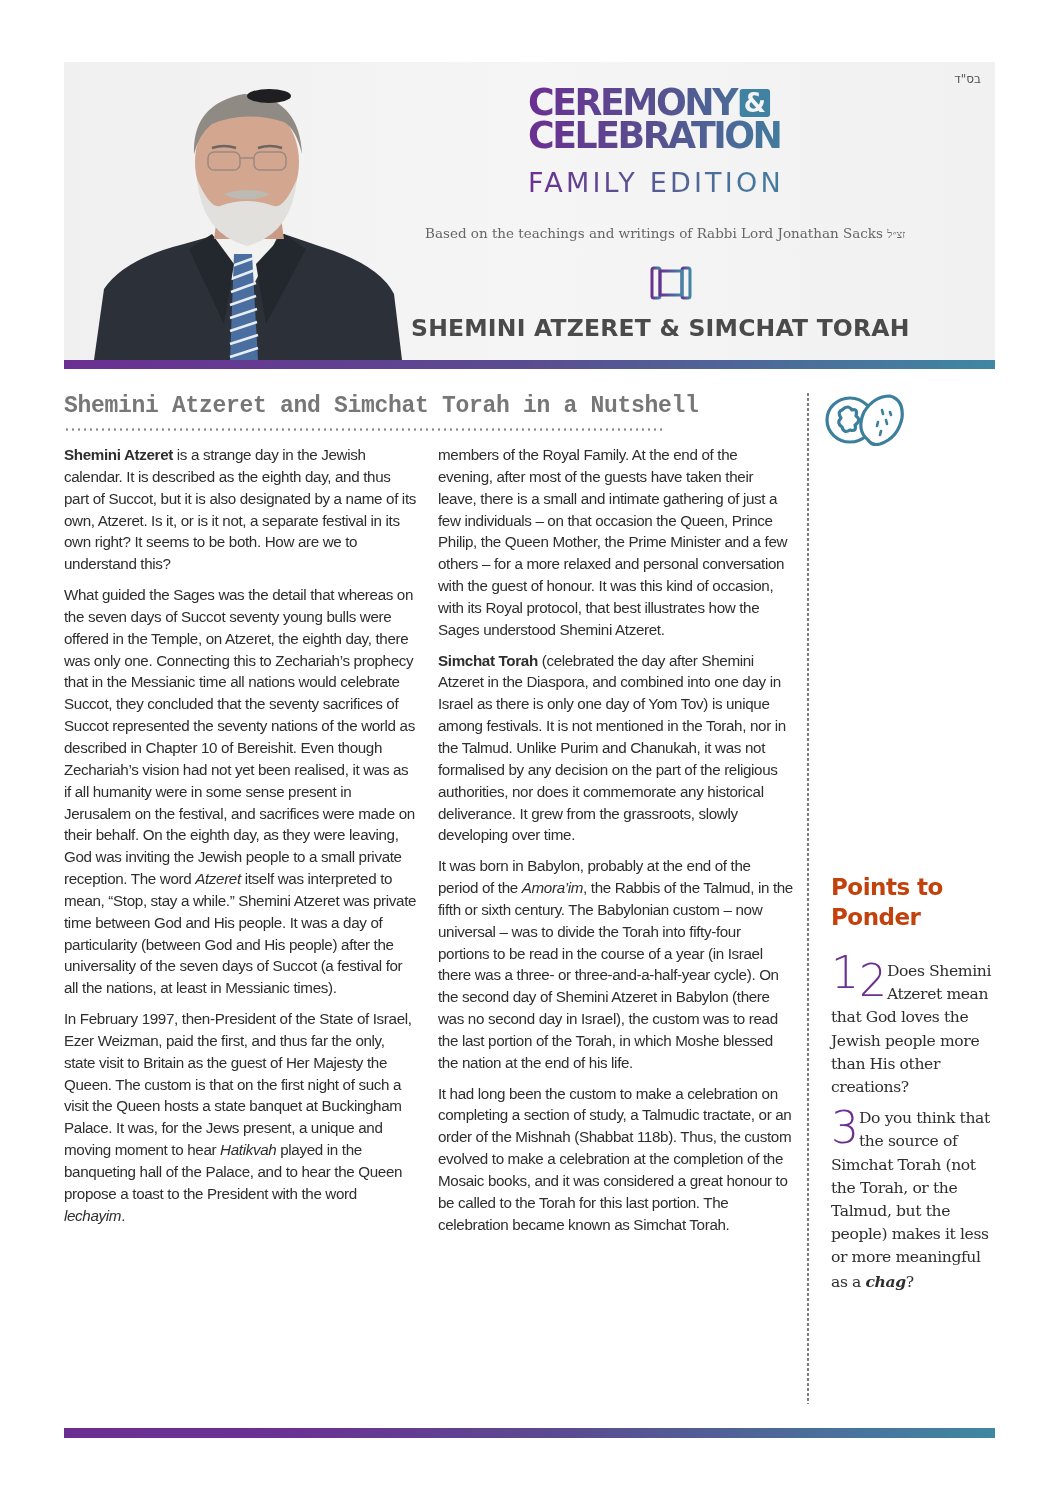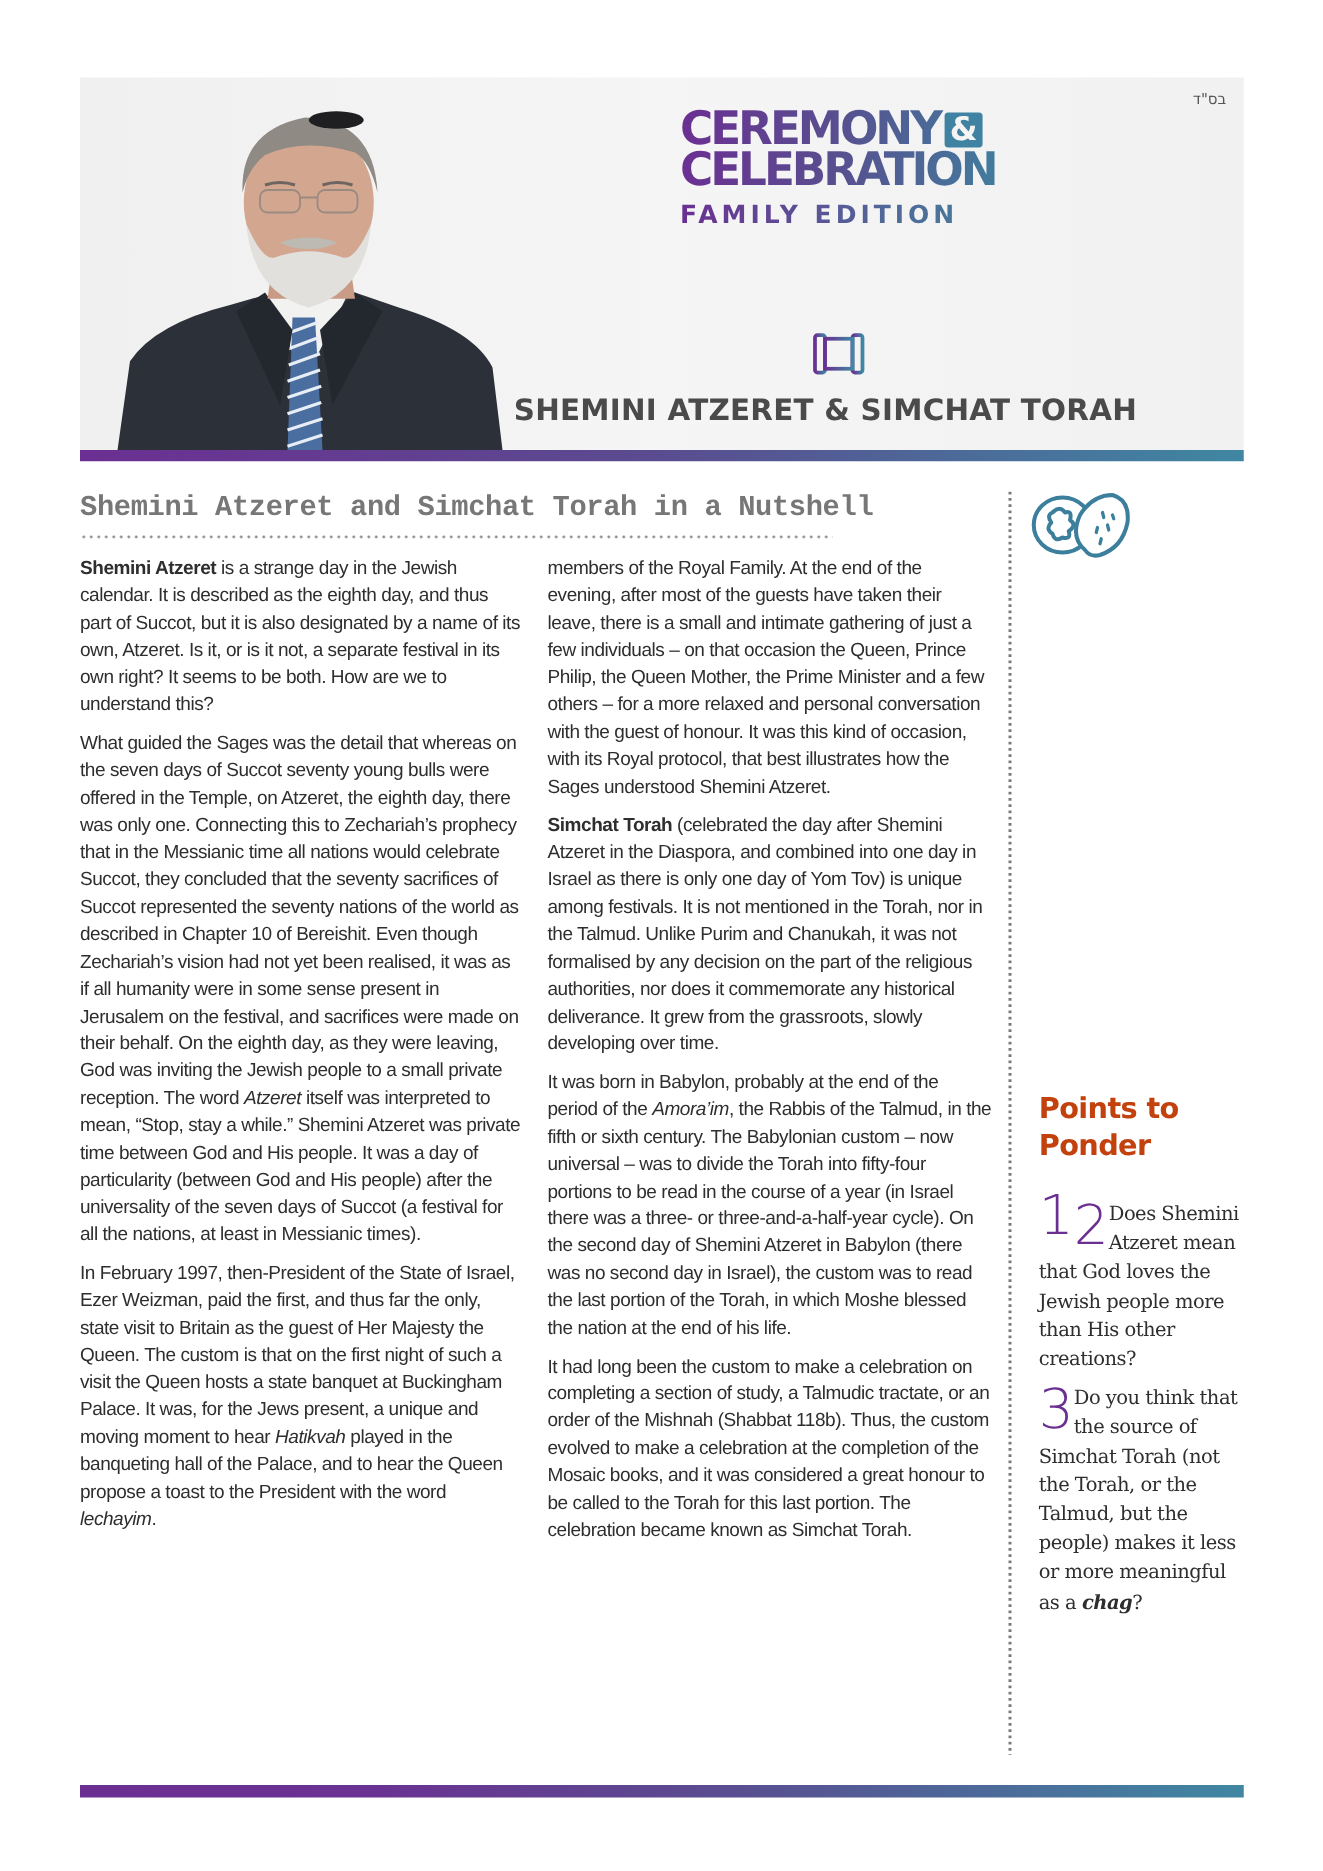--- a/index.html
+++ b/index.html
@@ -13,41 +13,40 @@
     overflow: hidden;
   }
   .portrait {
     position: absolute; left: 20px; top: 12px; width: 322px; height: 286px;
   }
   .bsd {
     position: absolute; right: 14px; top: 10px; font-size: 12px; color: #555;
     font-family: "DejaVu Sans", sans-serif; direction: rtl;
   }
   .logo {
-    position: absolute; left: 480px; top: 24px; width: 290px;
+    position: absolute; left: 464px; top: 24px; width: 290px;
     font-family: "DejaVu Sans", sans-serif;
   }
   .logo-line {
     font-weight: 900; font-size: 37px; line-height: 33px; letter-spacing: -2.5px;
     background: linear-gradient(90deg, #6b2f92 0%, #57508f 45%, #3d86a0 100%);
     -webkit-background-clip: text; background-clip: text; color: transparent;
     transform: scaleX(0.98); transform-origin: left center; white-space: nowrap;
   }
   .logo-amp {
     display: inline-block; background: #3f82a1; color: #f4f4f4;
     -webkit-text-fill-color: #f4f4f4;
     border-radius: 3px; padding: 0 4px; margin-left: 4px; font-size: 26px; line-height: 28px;
     letter-spacing: 0; vertical-align: 3px;
   }
   .logo-sub {
-    font-size: 20px; letter-spacing: 3.2px; line-height: 34px; margin-top: 2px;
+    font-size: 27px; letter-spacing: 3.2px; line-height: 34px; margin-top: 14px;
     background: linear-gradient(90deg, #6b2f92 0%, #4f6a98 60%, #3d86a0 100%);
     -webkit-background-clip: text; background-clip: text; color: transparent;
     white-space: nowrap;
-    font-weight: bold;
   }
   .tagline {
     position: absolute; left: 361px; top: 163px; font-size: 13.5px; color: #666;
     font-family: "DejaVu Serif", serif; white-space: nowrap;
   }
   .tagline .heb { font-size: 11px; }
   .scroll-icon { position: absolute; left: 583px; top: 196px; width: 48px; height: 50px; }
   .feature-title {
     position: absolute; left: 347px; top: 252px; font-family: "DejaVu Sans", sans-serif;
     font-weight: bold; font-size: 23.5px; color: #4a4a4a; letter-spacing: 0.2px; white-space: nowrap;
@@ -154,20 +153,24 @@
   <span class="bsd">בס"ד</span>
 
   <div class="logo">
     <div class="logo-line">
       <span>CEREMONY</span><span class="logo-amp">&amp;</span>
     </div>
     <div class="logo-line">CELEBRATION</div>
     <div class="logo-sub">FAMILY EDITION</div>
   </div>
 
+  <div class="tagline">
+    <span>Based on the teachings and writings of Rabbi Lord Jonathan Sacks</span>
+    <span class="heb">זצ״ל</span>
+  </div>
 
   <svg class="scroll-icon" viewBox="0 0 48 50">
     <defs>
       <linearGradient id="sg" x1="0" y1="0" x2="1" y2="0">
         <stop offset="0" stop-color="#6b2f92"></stop>
           <stop offset="1" stop-color="#3f87a2"></stop>
       </linearGradient>
     </defs>
     <g fill="none" stroke="url(#sg)" stroke-width="3" stroke-linecap="round">
       <line x1="9" y1="3" x2="9" y2="47"></line>

